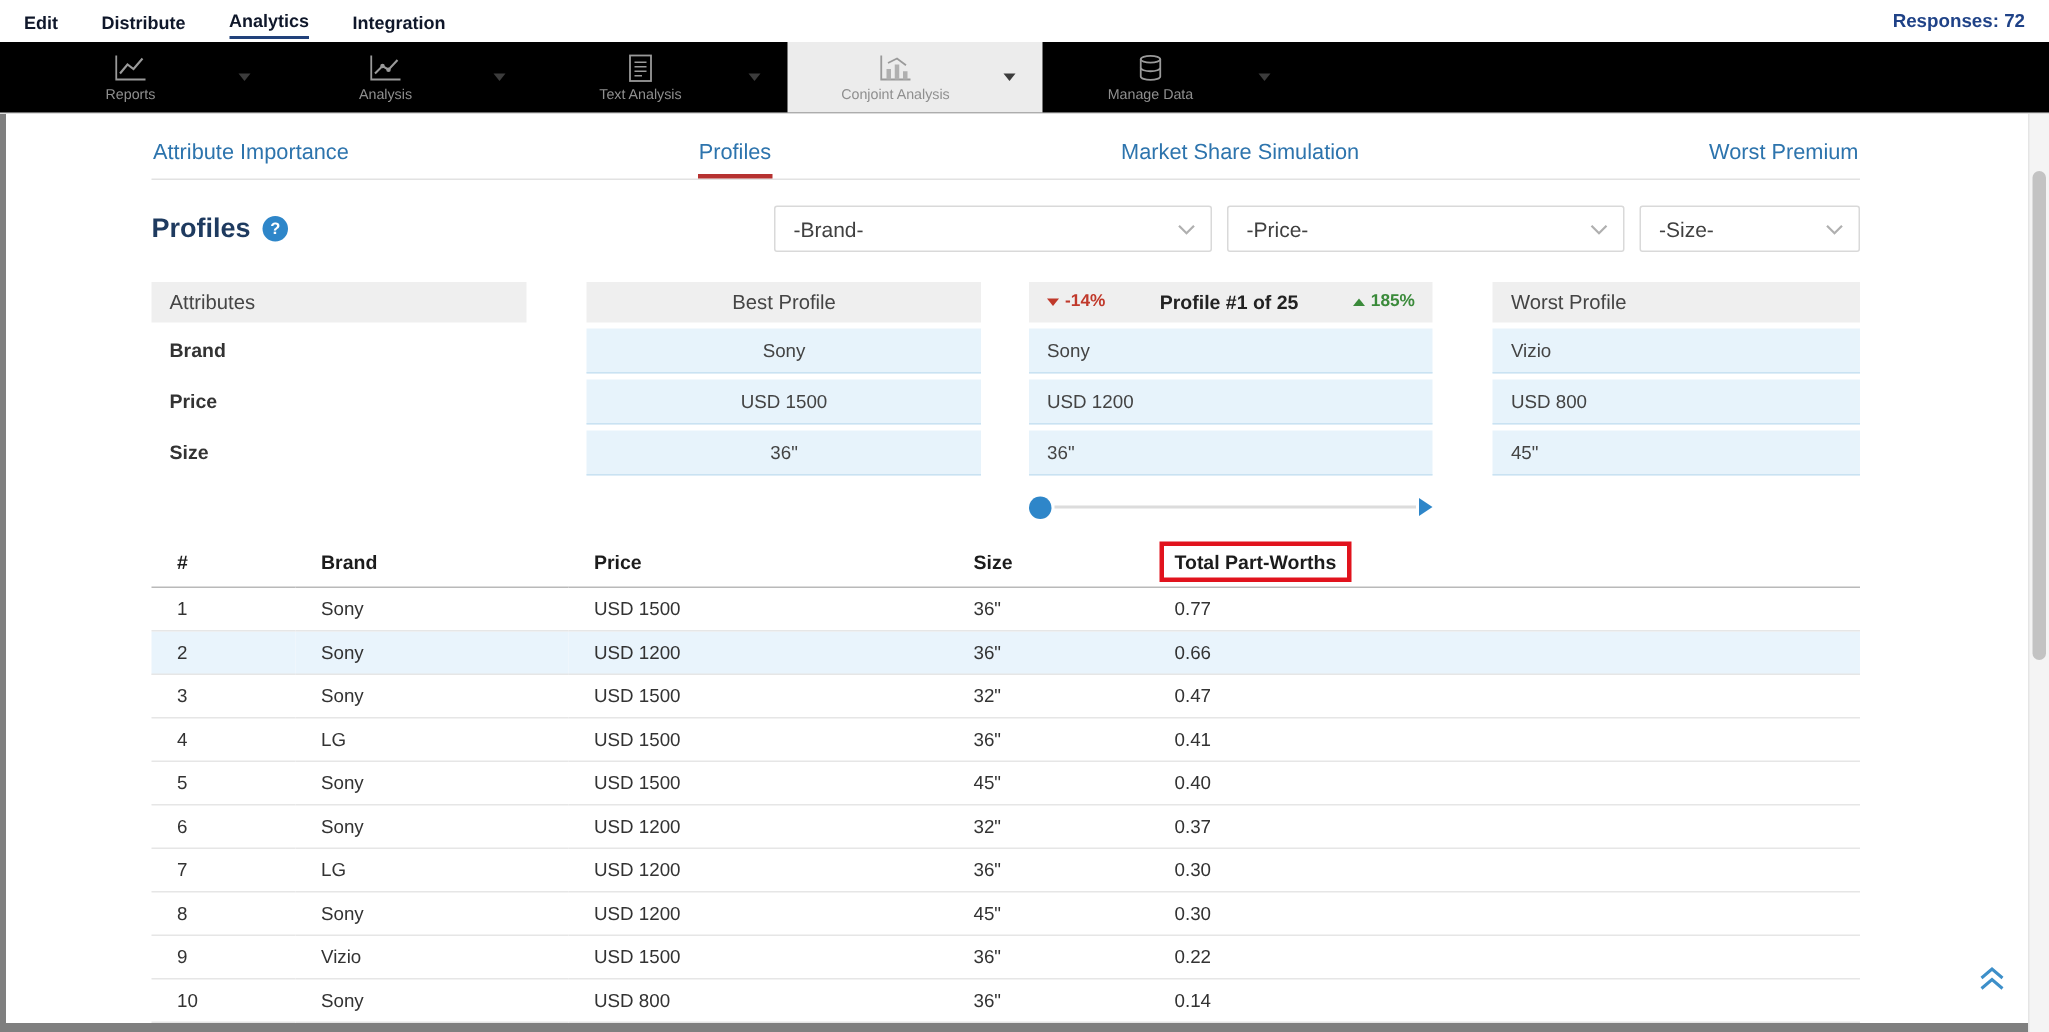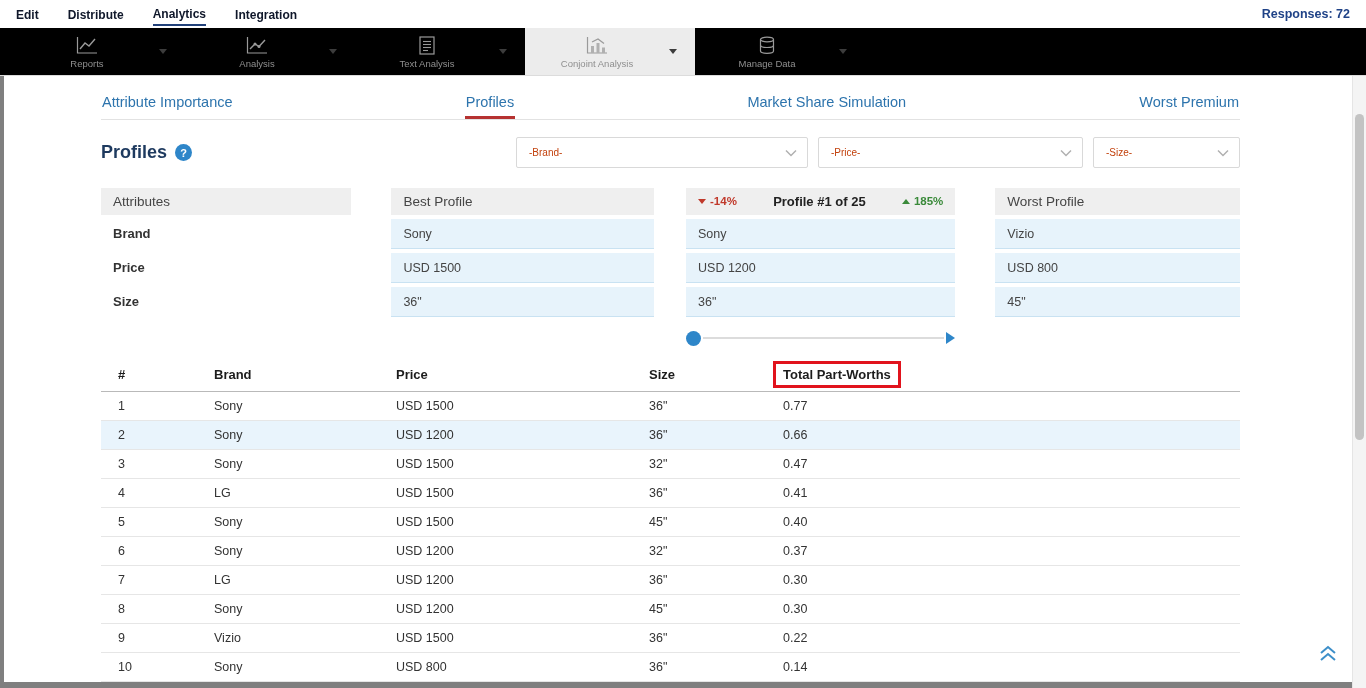--- a/index.html
+++ b/index.html
@@ -67,30 +67,30 @@
   .help {
     width:17px; height:17px; border-radius:50%; background:#2e86c9;
     color:#fff; font-size:11px; font-weight:700;
     display:flex; align-items:center; justify-content:center;
     margin-left:8px; cursor:pointer;
   }
   .filters { margin-left:auto; display:flex; gap:10px; }
   .select {
     height:31px; border:1px solid #d9d9d9; border-radius:2px; background:#fff;
     display:flex; align-items:center; justify-content:space-between;
-    padding:0 10px 0 12px; font-size:10px; color:#c2410c; cursor:pointer;
+    padding:0 10px 0 12px; font-size:14px; color:#404040; cursor:pointer;
   }
   .select.w-brand { width:292px; }
   .select.w-price { width:265px; }
   .select.w-size  { width:147px; }
 
   
   .panel { display:flex; margin-top:20px;gap:20px; }
   .pcol.attrs   { width:265px; margin-right:20px; }
-  .pcol.best    { width:278px; margin-right:12px; }
+  .pcol.best    { width:278px; margin-right:12px;text-align:center; }
   .pcol.current { width:285px; margin-right:20px; }
   .pcol.worst   { width:259px; }
   .phead {
     height:27px; line-height:27px; background:#efefef;
     padding:0 12px; font-size:13.5px; color:#454545;
   }
   .phead.split { display:flex; justify-content:space-between; align-items:center; }
   .phead-title { font-size:13px; font-weight:700; color:#222; }
   .pct { font-size:11.5px; font-weight:700; display:flex; align-items:center; gap:4px; }
   .pct.down { color:#c0392b; }

